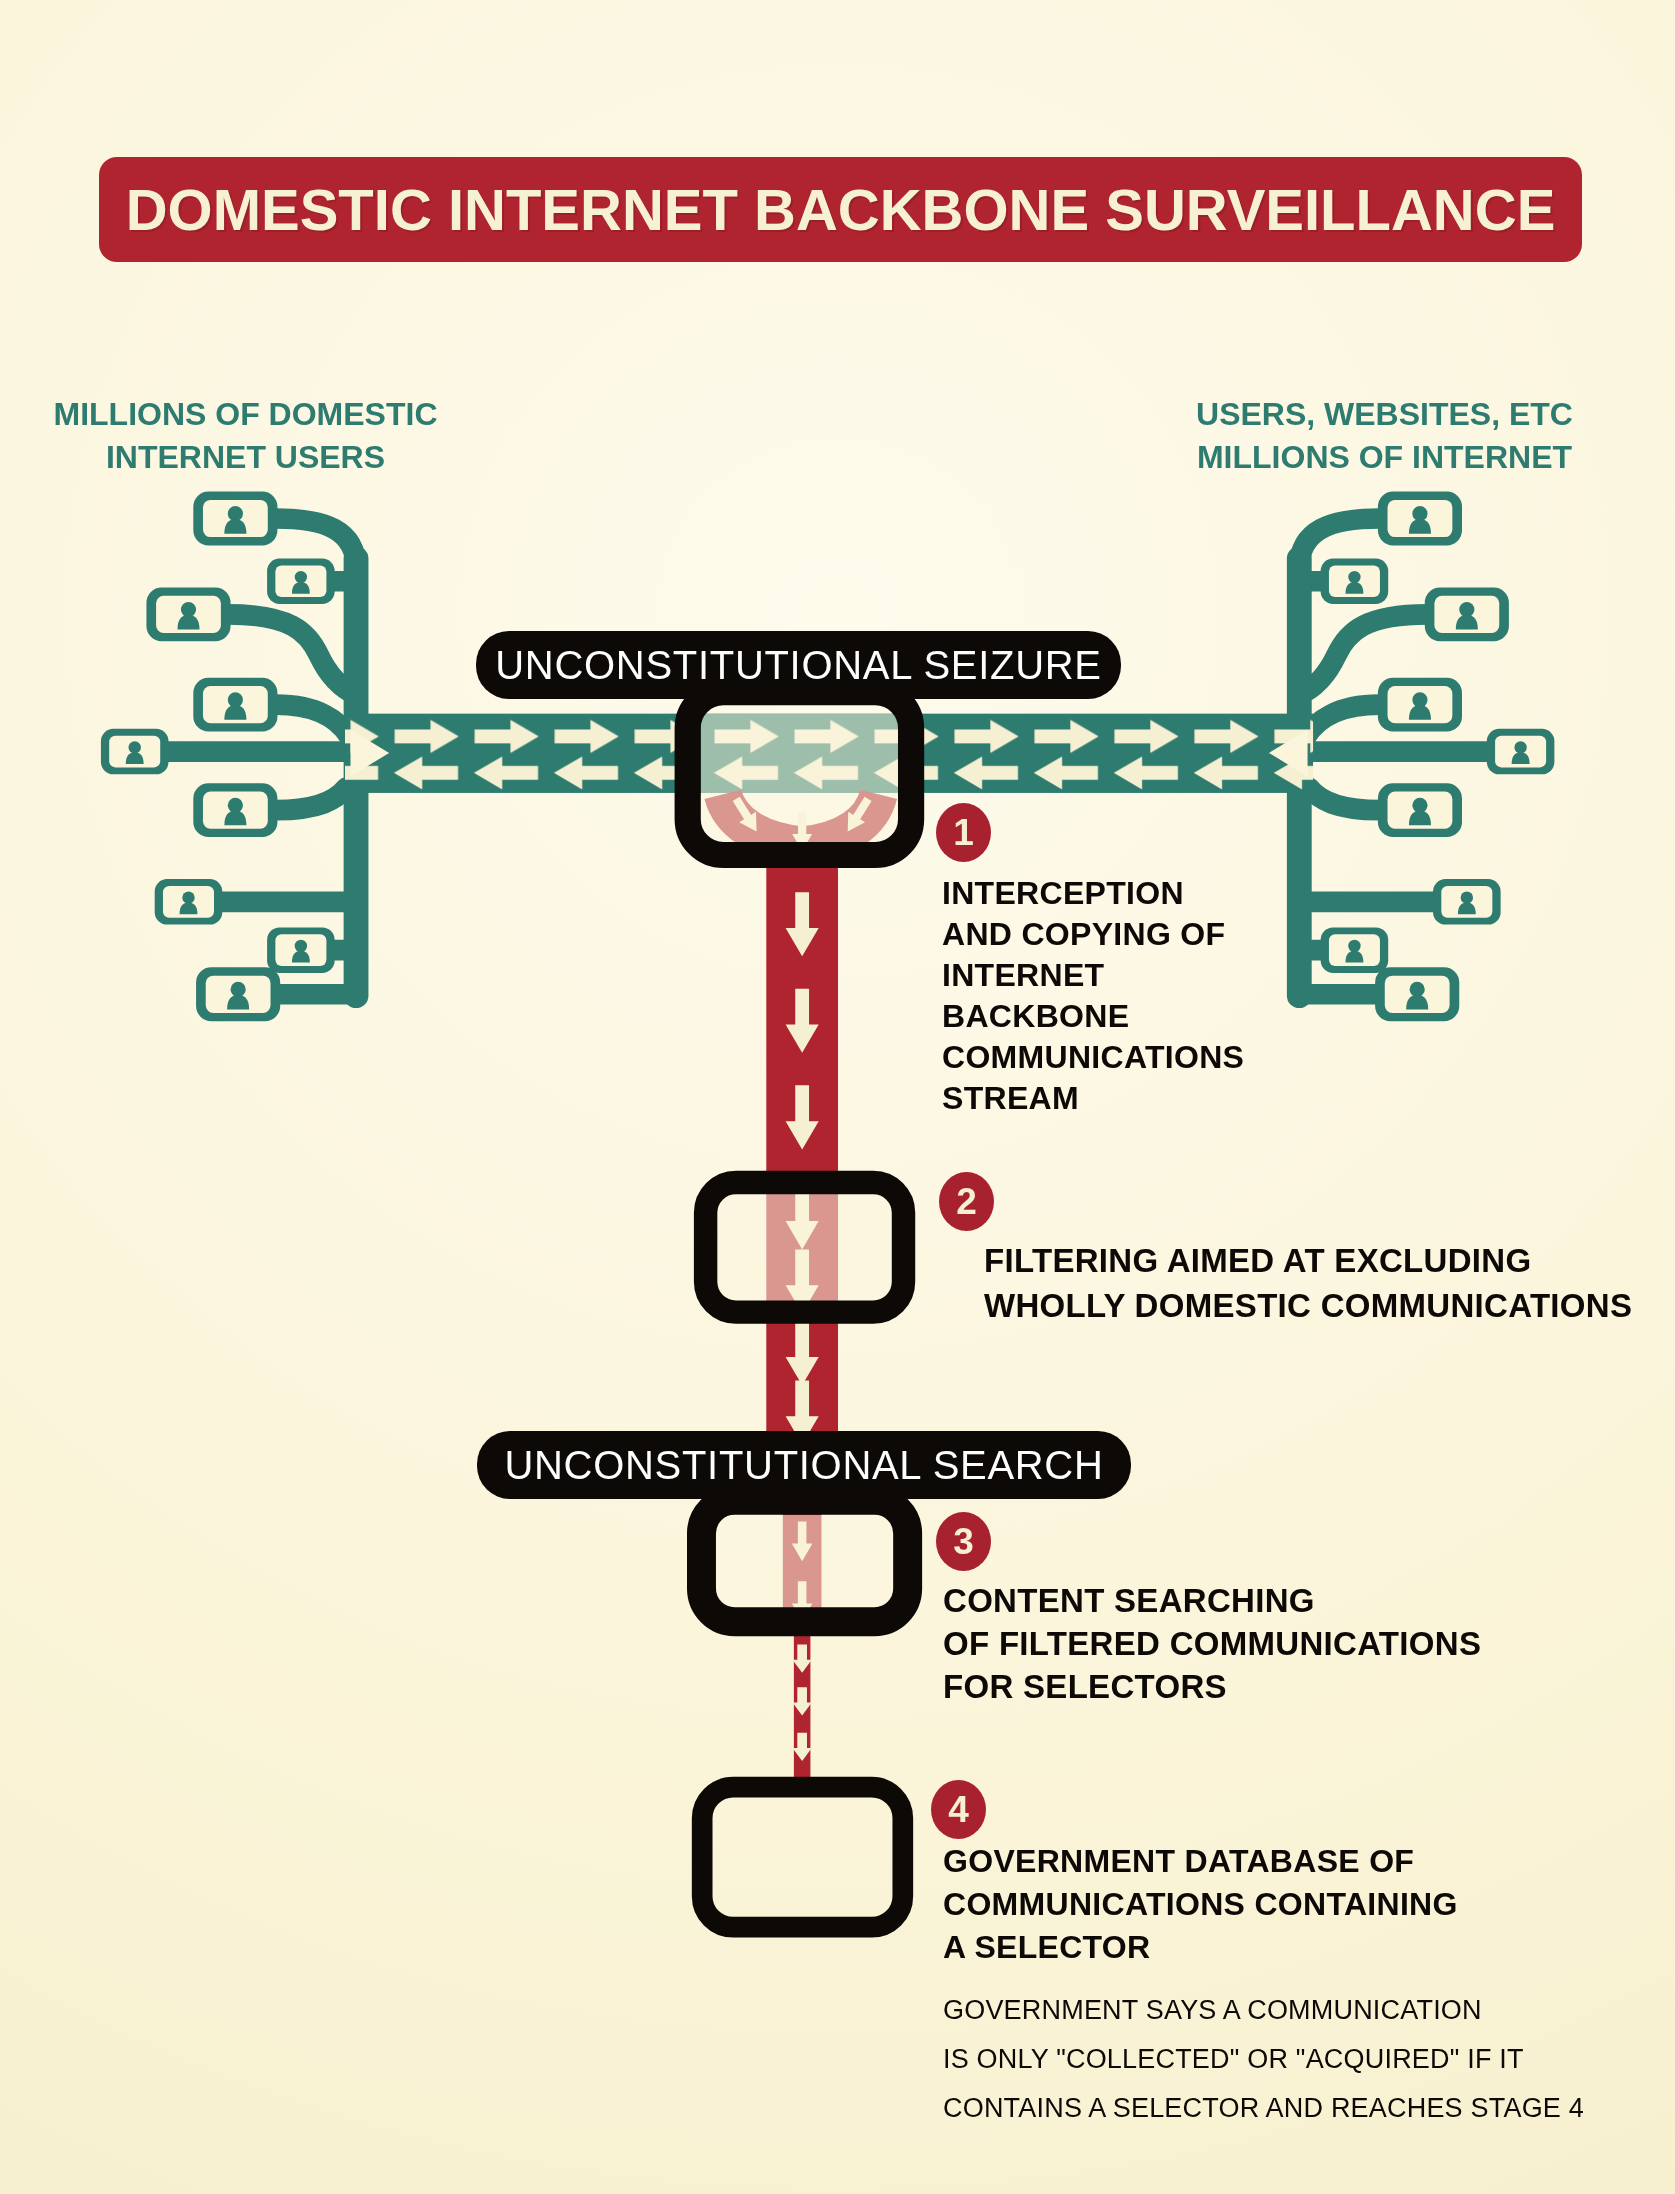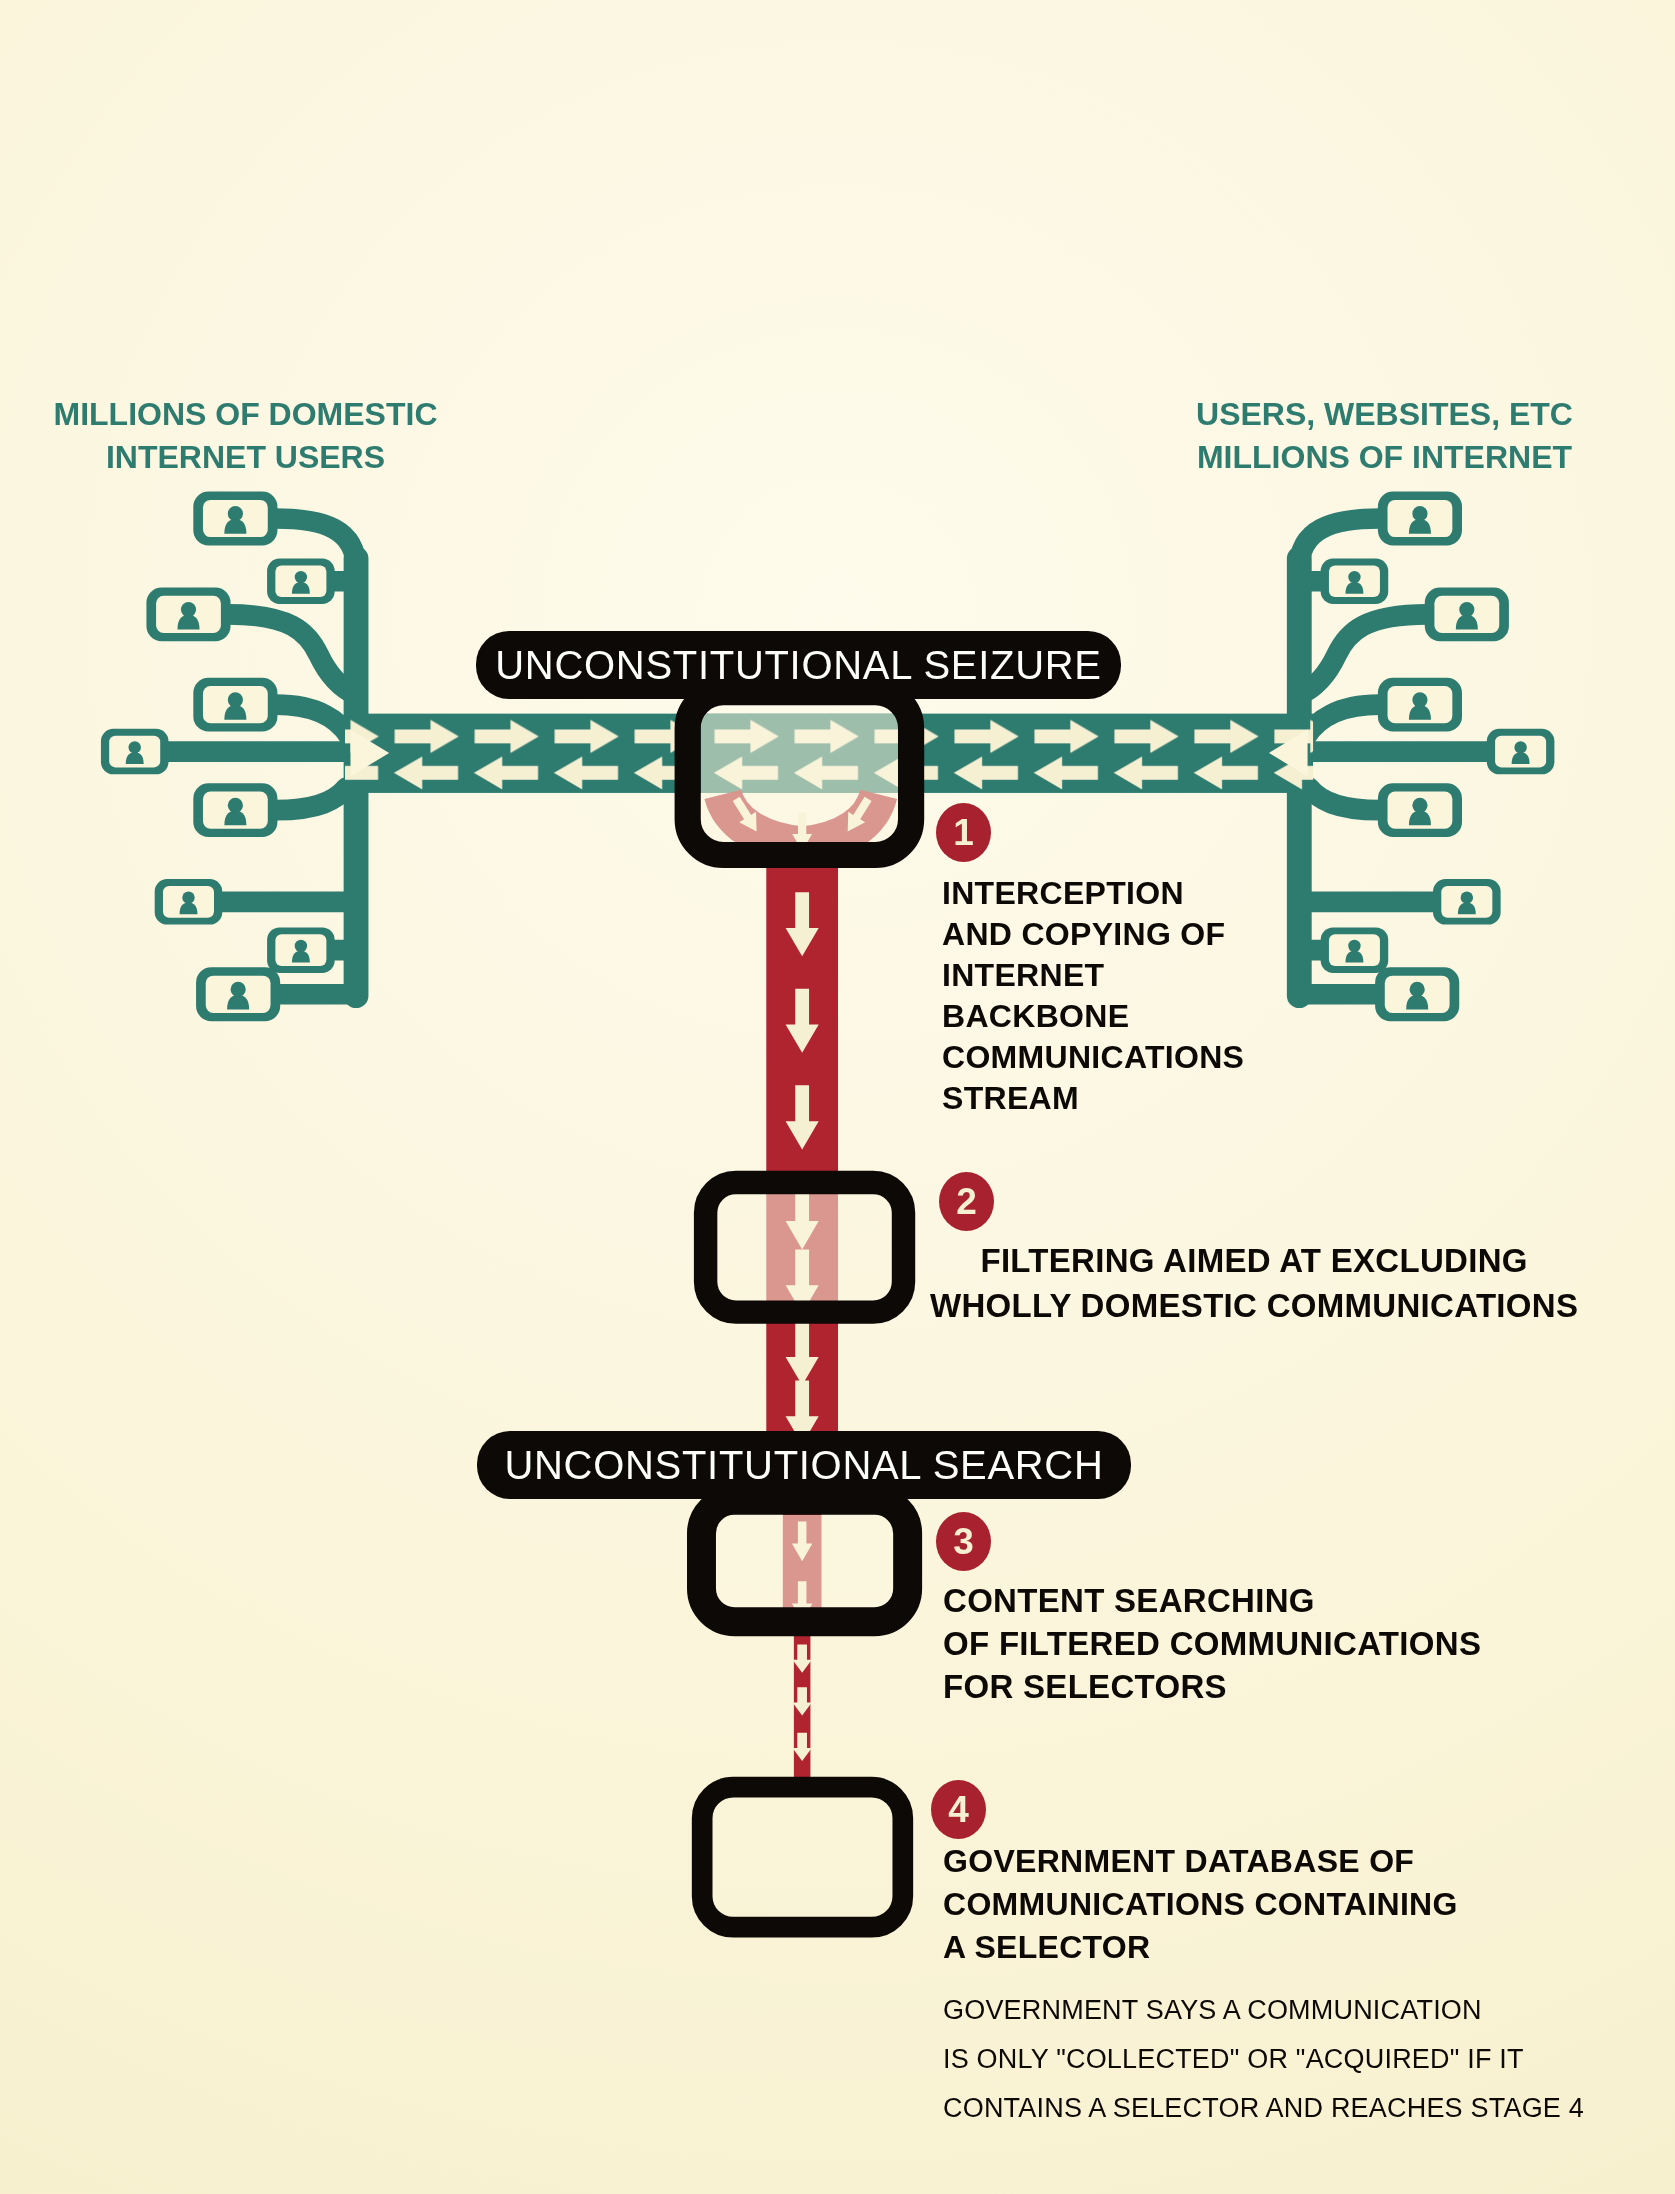--- a/index.html
+++ b/index.html
@@ -51,21 +51,21 @@
   .c1{left:936px;top:803px;}
   .c2{left:939px;top:1172px;}
   .c3{left:936px;top:1512px;}
   .c4{left:931px;top:1780px;}
 
   
   .step-text{position:absolute;color:#0C0907;}
   .step-text .st-line{font-weight:700;white-space:nowrap;letter-spacing:0.3px;}
   .t1{left:942px;top:873px;}
   .t1 .st-line{font-size:32px;line-height:41px;}
-  .t2{left:930px;top:1238px;text-align:center;}
+  .t2{left:984px;top:1238px;}
   .t2 .st-line{font-size:33px;line-height:45px;}
   .t3{left:943px;top:1579px;}
   .t3 .st-line{font-size:33px;line-height:43px;}
   .t4{left:943px;top:1840px;}
   .t4 .st-line{font-size:32px;line-height:43px;}
   .t4-sub{left:943px;top:1980px;}
   .t4-sub .st-subline{font-size:27px;line-height:37px;font-weight:400;letter-spacing:0.2px;white-space:nowrap;margin-top:12px;}
 
   
   .teal-fill{fill:#2E7B70;}
@@ -194,20 +194,23 @@
     </g>
 
     <g>
       <rect class="stepbox" x="997" y="1004" width="324" height="236" rx="52" stroke-width="38"></rect>
       <rect class="stepbox" x="1023" y="1715" width="287" height="188" rx="44" stroke-width="34"></rect>
       <rect class="stepbox" x="1017" y="2176" width="299" height="176" rx="48" stroke-width="42"></rect>
       <rect class="stepbox" x="1018" y="2592" width="291" height="203" rx="45" stroke-width="30"></rect>
     </g>
   </svg>
 
+  <div class="title-banner">
+    <div class="title-text">DOMESTIC INTERNET BACKBONE SURVEILLANCE</div>
+  </div>
 
   <div class="side-label left">
     <div class="lbl-line">MILLIONS OF DOMESTIC</div>
     <div class="lbl-line">INTERNET USERS</div>
   </div>
 
   <div class="side-label right">
     <div class="lbl-line">USERS, WEBSITES, ETC</div>
     <div class="lbl-line">MILLIONS OF INTERNET</div>
   </div>

